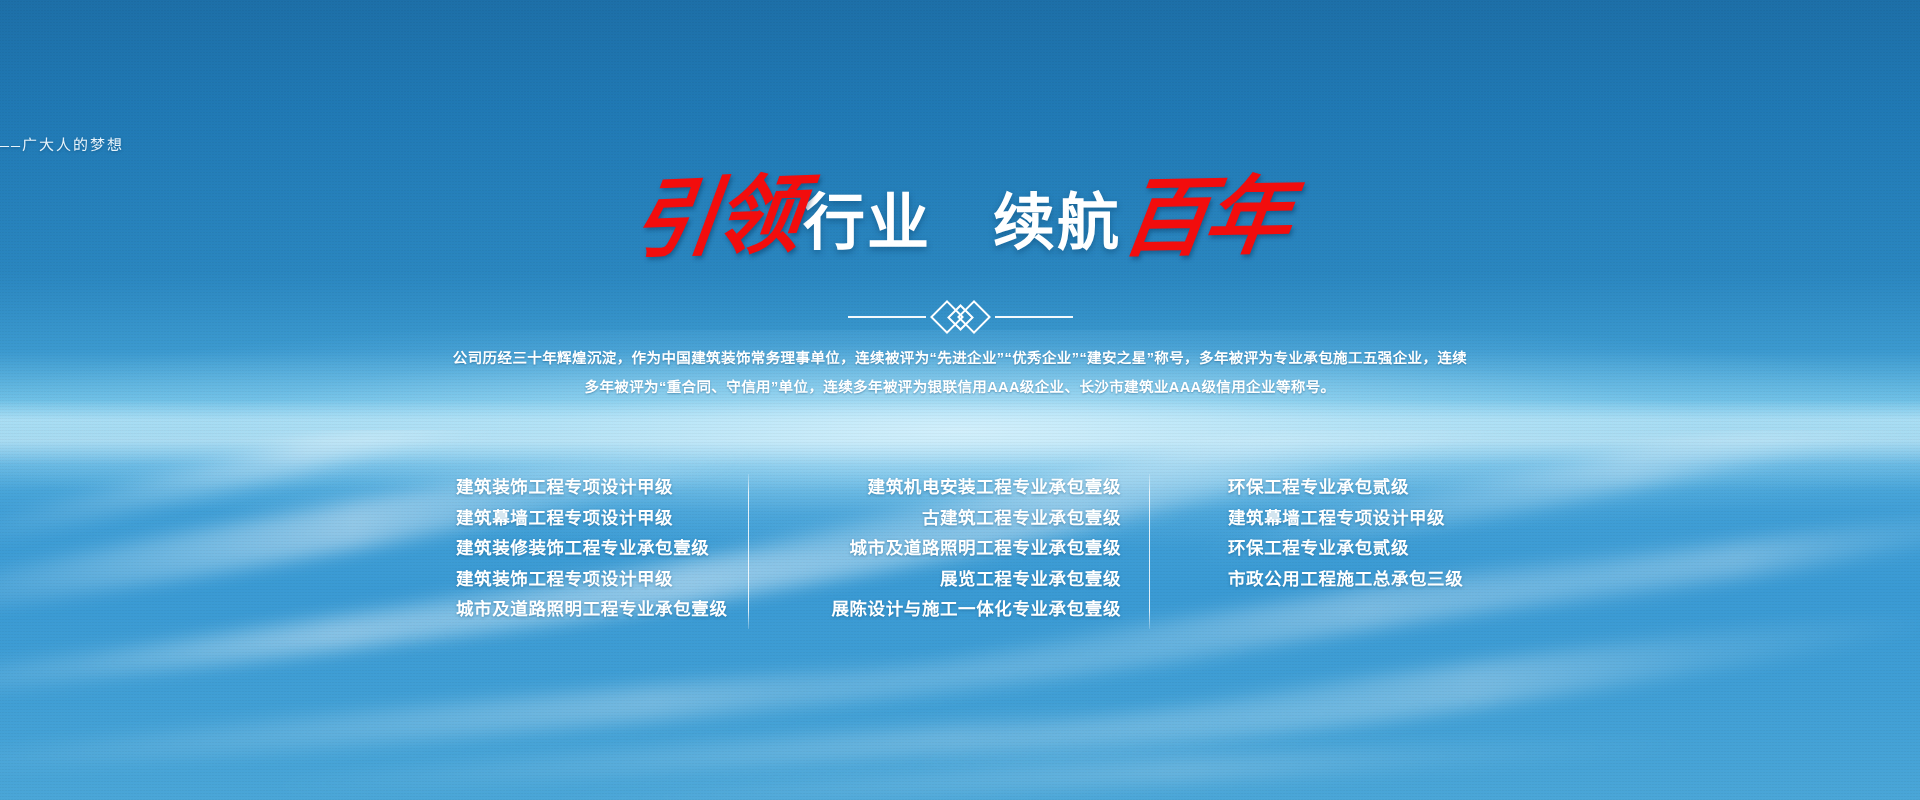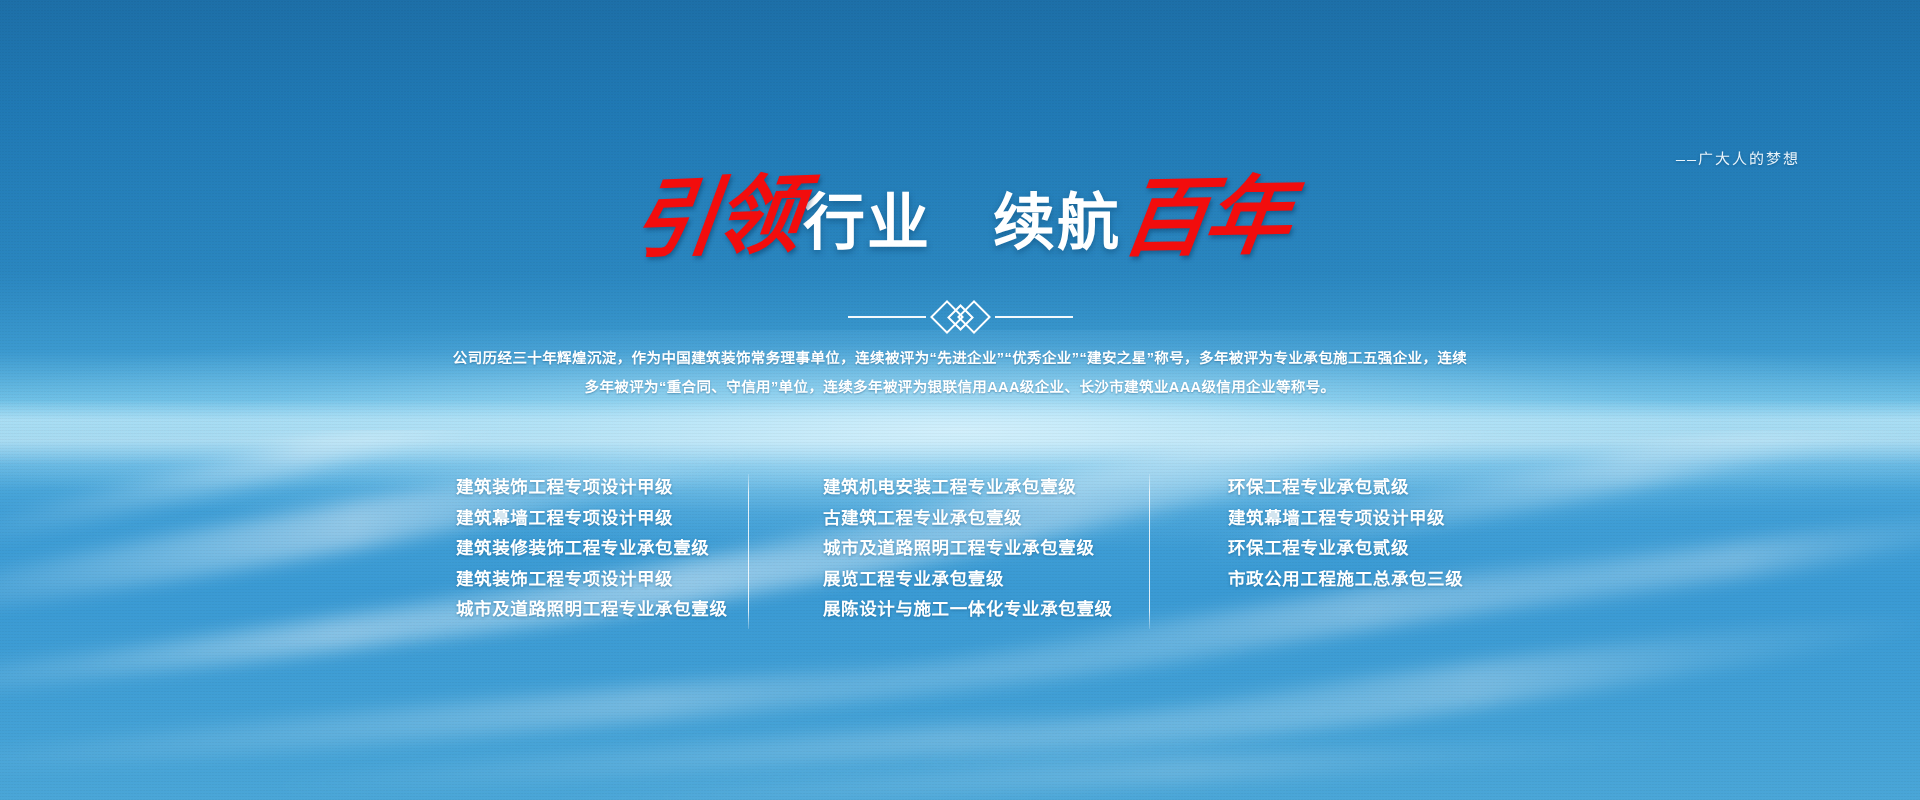--- a/index.html
+++ b/index.html
@@ -78,22 +78,22 @@
   }
   .scan{
     position:absolute;inset:0;pointer-events:none;
     background-image:repeating-linear-gradient(0deg, rgba(0,0,0,.035) 0px, rgba(0,0,0,.035) 1px, rgba(0,0,0,0) 1px, rgba(0,0,0,0) 3px);
   }
 
   
   .content{position:absolute;inset:0;}
 
   .subtitle{
-    position:absolute;top:147px;left:0;width:100%;
-    text-align:right;
+    position:absolute;top:133px;left:0;width:100%;
+    text-align:left;
     color:#e8f4fb;font-size:15px;letter-spacing:2px;
     text-shadow:0 1px 3px rgba(0,60,105,.45);
     white-space:nowrap;
     padding-right:120px;box-sizing:border-box;font-family:Liberation Mono, monospace;
   }
 
   .headline{
     position:absolute;top:176px;left:0;width:100%;
     display:flex;align-items:flex-end;justify-content:center;
     white-space:nowrap;
@@ -139,21 +139,21 @@
     font-weight:bold;
   }
 
   
   .quals{
     position:absolute;top:472px;left:50%;transform:translateX(-50%);
     display:flex;align-items:flex-start;
   }
   .qcol{display:flex;flex-direction:column;}
   .qcol.c1{width:292px;padding-right:32px;}
-  .qcol.c2{width:330px;padding-left:42px;padding-right:28px;}
+  .qcol.c2{width:330px;padding-left:42px;padding-right:28px;align-items:flex-end;}
   .qcol.c3{width:300px;padding-left:46px;}
   .qitem{
     color:#ffffff;font-weight:700;font-size:17.5px;line-height:30.5px;
     letter-spacing:.6px;white-space:nowrap;
     text-shadow:0 1px 3px rgba(0,70,115,.45);
     margin-left:32px;
   }
   .vsep{
     width:1px;align-self:stretch;min-height:155px;
     background:linear-gradient(180deg,rgba(255,255,255,.18),rgba(255,255,255,.85) 12%,rgba(255,255,255,.85) 88%,rgba(255,255,255,.18));

